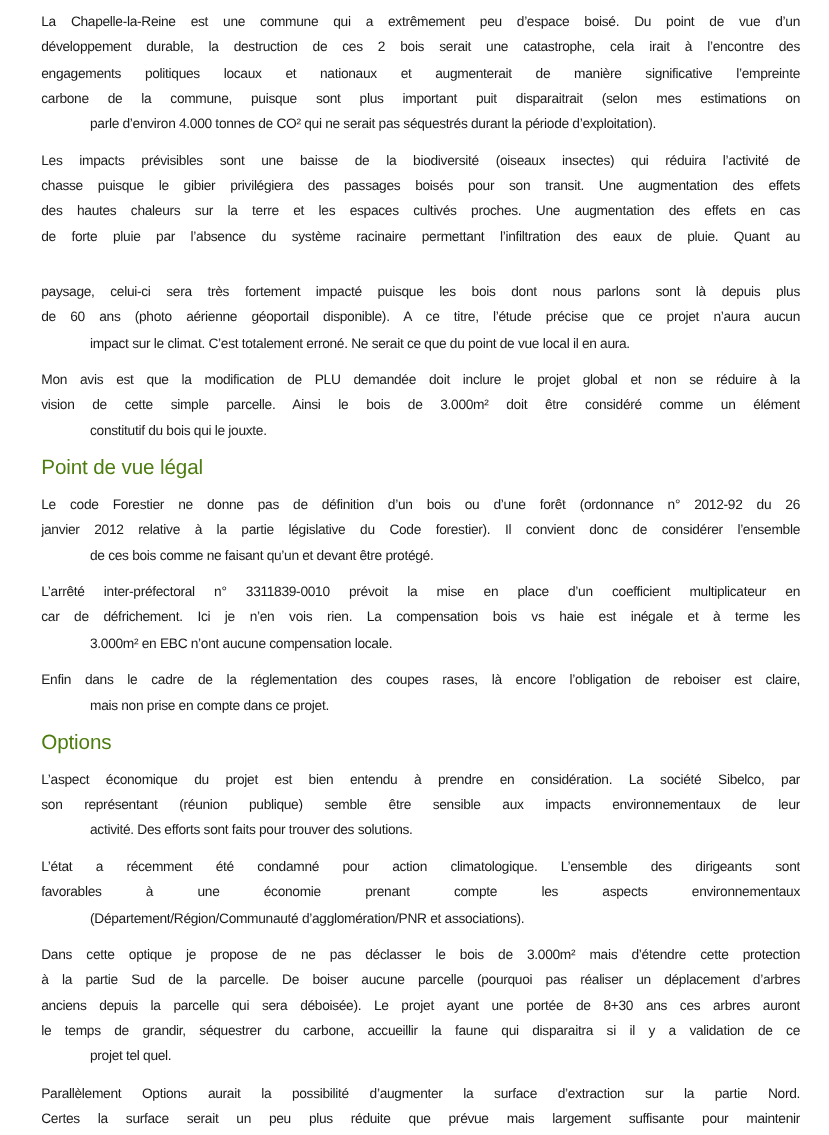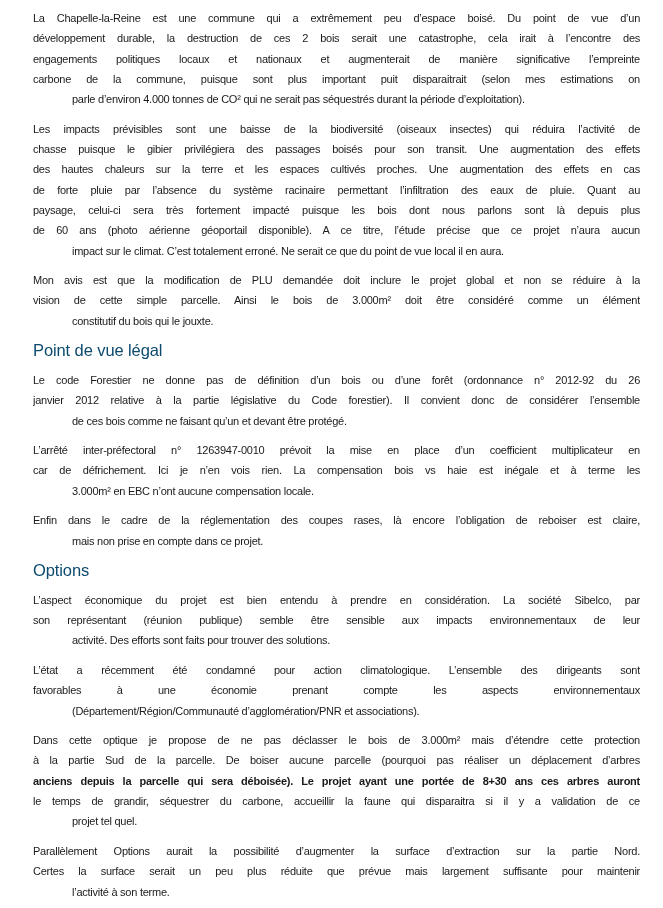--- a/index.html
+++ b/index.html
@@ -41,21 +41,21 @@
       text-align-last: left;
       margin-left: 39px;
     }
     .heading {
       height: 20.3px;
       line-height: 20.3px;
       font-size: 16.5px;
       font-weight: normal;
       letter-spacing: -0.1px;
       margin: 0 0 9.3px 0;
-      color: #0c4a6e;
+      color: #4d7c0f;
       white-space: nowrap;
     }
   </style>
 </head>
 <body>
 
 <div class="page">
 
   <div class="para">
     <span class="line" style="white-space: normal; overflow: hidden;">La Chapelle-la-Reine est une commune qui a extrêmement peu d’espace boisé. Du point de vue d’un</span>
@@ -63,41 +63,41 @@
     <span class="line" style="white-space: normal; overflow: hidden;">engagements politiques locaux et nationaux et augmenterait de manière significative l’empreinte</span>
     <span class="line" style="white-space: normal; overflow: hidden;">carbone de la commune, puisque sont plus important puit disparaitrait (selon mes estimations on</span>
     <span class="line last">parle d’environ 4.000 tonnes de CO² qui ne serait pas séquestrés durant la période d’exploitation).</span>
   </div>
 
   <div class="para">
     <span class="line" style="white-space: normal; overflow: hidden;">Les impacts prévisibles sont une baisse de la biodiversité (oiseaux insectes) qui réduira l’activité de</span>
     <span class="line" style="white-space: normal; overflow: hidden;">chasse puisque le gibier privilégiera des passages boisés pour son transit. Une augmentation des effets</span>
     <span class="line" style="white-space: normal; overflow: hidden;">des hautes chaleurs sur la terre et les espaces cultivés proches. Une augmentation des effets en cas</span>
     <span class="line" style="white-space: normal; overflow: hidden;">de forte pluie par l’absence du système racinaire permettant l’infiltration des eaux de pluie. Quant au</span>
-    <span class="line" style="white-space: normal; overflow: hidden;">paysage, celui-ci sera très fortement impacté puisque les bois dont nous parlons sont là depuis plus</span>
+    <span class="line" style="white-space: normal; overflow: hidden; margin-top: 24px;">paysage, celui-ci sera très fortement impacté puisque les bois dont nous parlons sont là depuis plus</span>
     <span class="line" style="white-space: normal; overflow: hidden;">de 60 ans (photo aérienne géoportail disponible). A ce titre, l’étude précise que ce projet n’aura aucun</span>
     <span class="line last">impact sur le climat. C’est totalement erroné. Ne serait ce que du point de vue local il en aura.</span>
   </div>
 
   <div class="para">
     <span class="line" style="white-space: normal; overflow: hidden;">Mon avis est que la modification de PLU demandée doit inclure le projet global et non se réduire à la</span>
     <span class="line" style="white-space: normal; overflow: hidden;">vision de cette simple parcelle. Ainsi le bois de 3.000m² doit être considéré comme un élément</span>
     <span class="line last">constitutif du bois qui le jouxte.</span>
   </div>
 
   <h2 class="heading">Point de vue légal</h2>
 
   <div class="para">
     <span class="line" style="white-space: normal; overflow: hidden;">Le code Forestier ne donne pas de définition d’un bois ou d’une forêt (ordonnance n° 2012-92 du 26</span>
     <span class="line" style="white-space: normal; overflow: hidden;">janvier 2012 relative à la partie législative du Code forestier). Il convient donc de considérer l’ensemble</span>
     <span class="line last">de ces bois comme ne faisant qu’un et devant être protégé.</span>
   </div>
 
   <div class="para">
-    <span class="line" style="white-space: normal; overflow: hidden;">L’arrêté inter-préfectoral n° 1263947-0010 prévoit la mise en place d’un coefficient multiplicateur en</span>
+    <span class="line" style="white-space: normal; overflow: hidden;">L’arrêté inter-préfectoral n° 3311839-0010 prévoit la mise en place d’un coefficient multiplicateur en</span>
     <span class="line" style="white-space: normal; overflow: hidden;">car de défrichement. Ici je n’en vois rien. La compensation bois vs haie est inégale et à terme les</span>
     <span class="line last">3.000m² en EBC n’ont aucune compensation locale.</span>
   </div>
 
   <div class="para">
     <span class="line" style="white-space: normal; overflow: hidden;">Enfin dans le cadre de la réglementation des coupes rases, là encore l’obligation de reboiser est claire,</span>
     <span class="line last">mais non prise en compte dans ce projet.</span>
   </div>
 
   <h2 class="heading">Options</h2>
@@ -110,21 +110,21 @@
 
   <div class="para">
     <span class="line" style="white-space: normal; overflow: hidden;">L’état a récemment été condamné pour action climatologique. L’ensemble des dirigeants sont</span>
     <span class="line" style="white-space: normal; overflow: hidden;">favorables à une économie prenant compte les aspects environnementaux</span>
     <span class="line last">(Département/Région/Communauté d’agglomération/PNR et associations).</span>
   </div>
 
   <div class="para">
     <span class="line" style="white-space: normal; overflow: hidden;">Dans cette optique je propose de ne pas déclasser le bois de 3.000m² mais d’étendre cette protection</span>
     <span class="line" style="white-space: normal; overflow: hidden;">à la partie Sud de la parcelle. De boiser aucune parcelle (pourquoi pas réaliser un déplacement d’arbres</span>
-    <span class="line" style="white-space: normal; overflow: hidden; font-weight: bold;">anciens depuis la parcelle qui sera déboisée). Le projet ayant une portée de 8+30 ans ces arbres auront</span>
+    <span class="line" style="white-space: normal; overflow: hidden;">anciens depuis la parcelle qui sera déboisée). Le projet ayant une portée de 8+30 ans ces arbres auront</span>
     <span class="line" style="white-space: normal; overflow: hidden;">le temps de grandir, séquestrer du carbone, accueillir la faune qui disparaitra si il y a validation de ce</span>
     <span class="line last">projet tel quel.</span>
   </div>
 
   <div class="para">
     <span class="line" style="white-space: normal; overflow: hidden;">Parallèlement Options aurait la possibilité d’augmenter la surface d’extraction sur la partie Nord.</span>
     <span class="line" style="white-space: normal; overflow: hidden;">Certes la surface serait un peu plus réduite que prévue mais largement suffisante pour maintenir</span>
     <span class="line last">l’activité à son terme.</span>
   </div>
 

